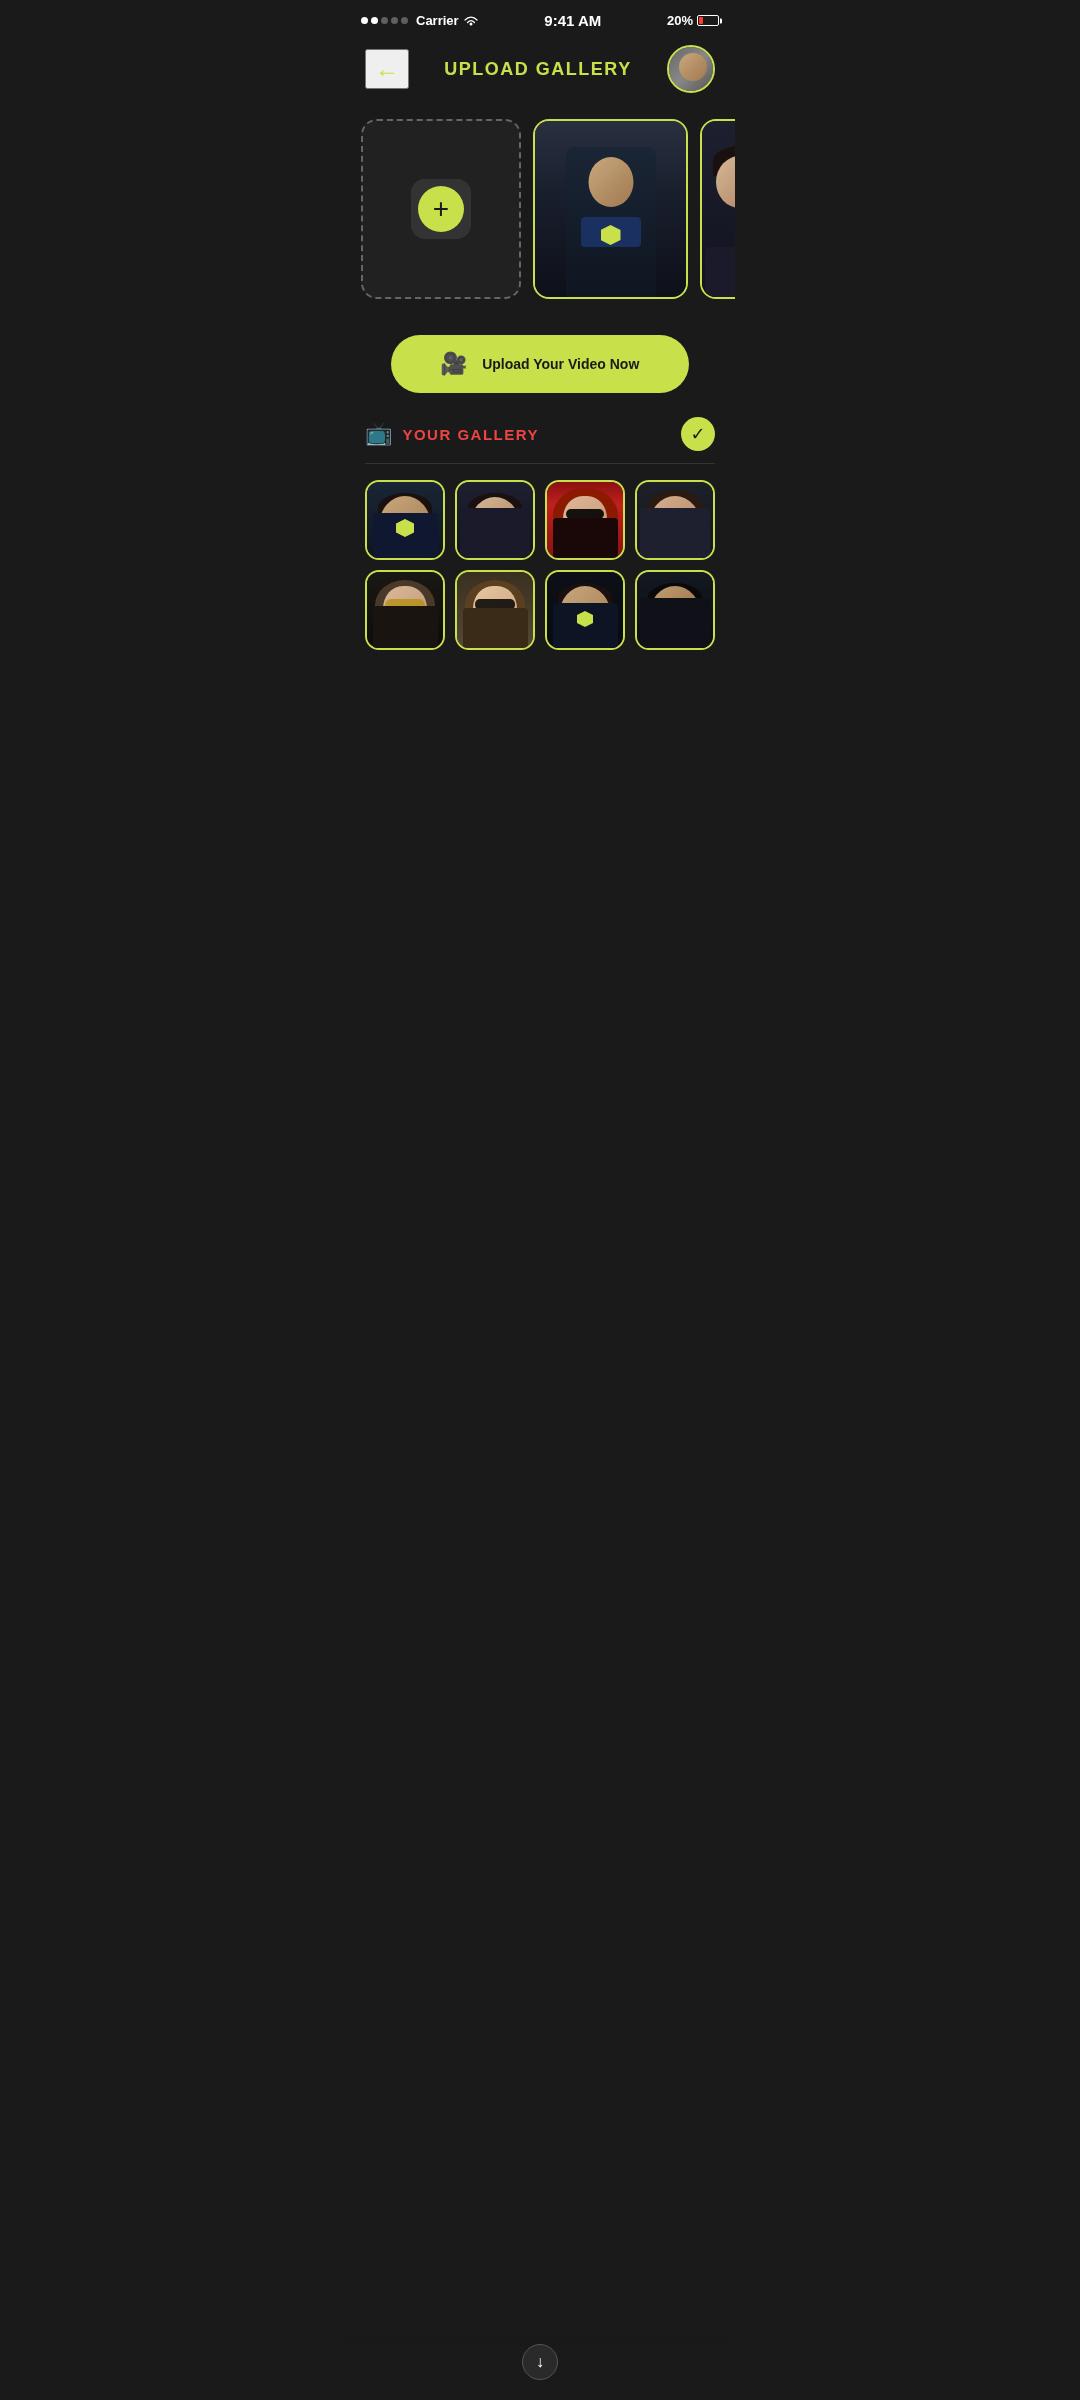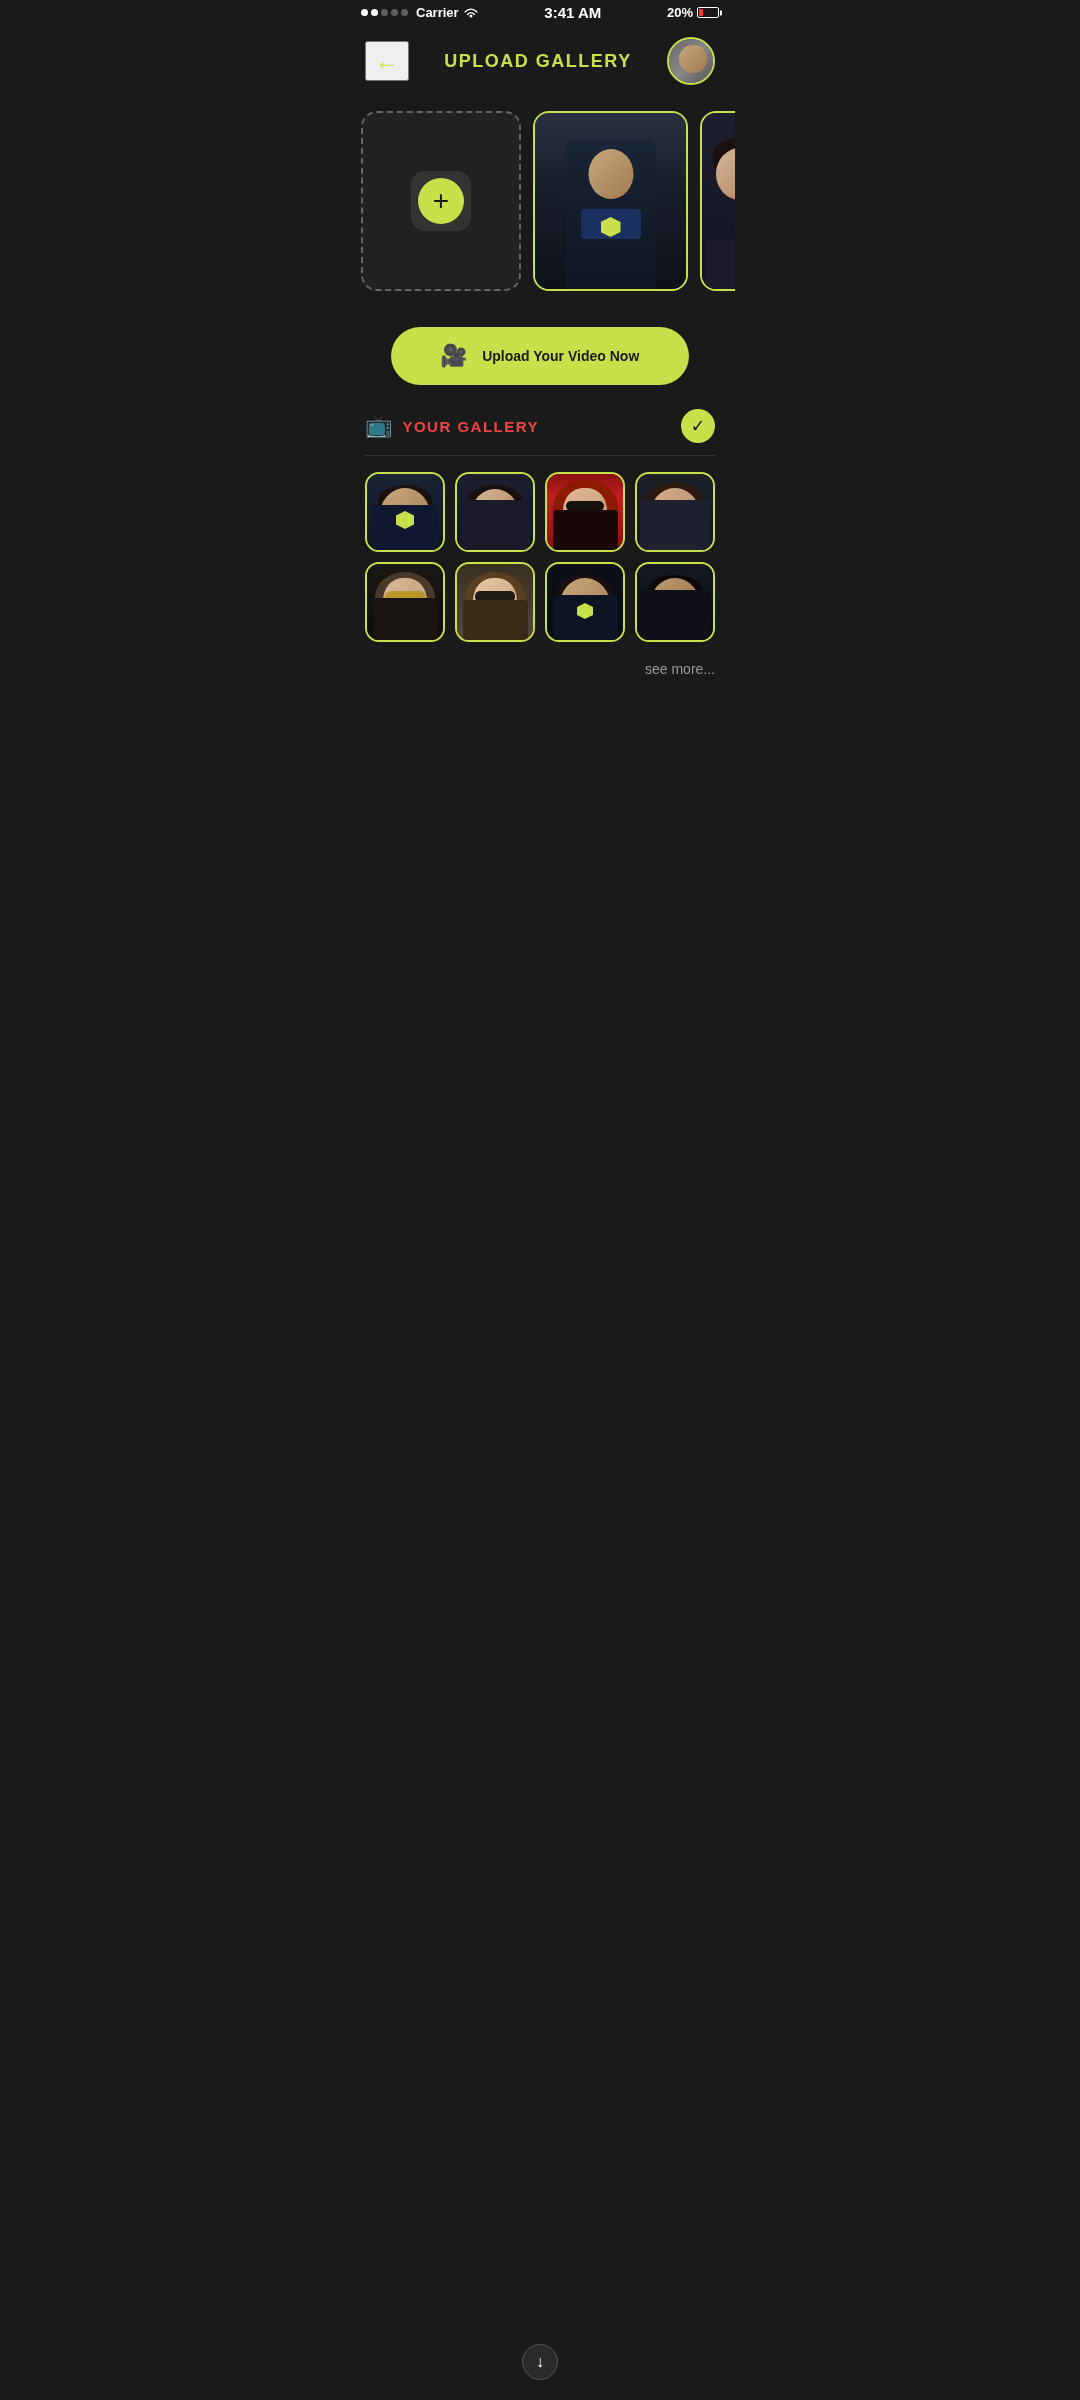--- a/index.html
+++ b/index.html
@@ -14,21 +14,21 @@
       margin: 0 auto;
       position: relative;
       overflow-x: hidden;
     }
 
     
     .status-bar {
       display: flex;
       justify-content: space-between;
       align-items: center;
-      padding: 4px 16px 4px;
+      padding: 12px 16px 4px;
       font-size: 13px;
       font-weight: 600;
     }
     .status-left { display: flex; align-items: center; gap: 4px; }
     .signal-dots { display: flex; gap: 3px; }
     .dot { width: 7px; height: 7px; border-radius: 50%; }
     .dot.filled { background: #fff; }
     .dot.empty { background: rgba(255,255,255,0.3); }
     .wifi-icon { margin-left: 4px; }
     .status-center { font-size: 15px; font-weight: 600; }
@@ -395,21 +395,21 @@
       <div class="dot empty"></div>
       <div class="dot empty"></div>
     </div>
     <span class="wifi-icon">Carrier</span>
     <svg width="16" height="12" viewBox="0 0 16 12">
       <path d="M8 10.5a1.5 1.5 0 1 1 0-3 1.5 1.5 0 0 1 0 3z" fill="white"></path>
       <path d="M4.5 7.5C5.7 6.3 6.8 5.7 8 5.7s2.3.6 3.5 1.8" stroke="white" fill="none" stroke-width="1.2" stroke-linecap="round"></path>
       <path d="M2 5C3.8 3.2 5.8 2.2 8 2.2s4.2 1 6 2.8" stroke="white" fill="none" stroke-width="1.2" stroke-linecap="round"></path>
     </svg>
   </div>
-  <div class="status-center">3:41 AM</div>
+  <div class="status-center">9:41 AM</div>
   <div class="status-right">
     <span class="battery-text">20%</span>
     <div class="battery-icon">
       <div class="battery-fill"></div>
     </div>
   </div>
 </div>
 
 <div class="header">
   <button class="back-btn">←</button>
@@ -531,22 +531,19 @@
 
     <div class="gallery-item">
       <div class="person-img p8">
         <div class="hair-dark" style="background:#0a0808;"></div>
         <div class="face-oval" style="background:linear-gradient(135deg,#c0a070,#906040);"></div>
         <div class="body-dark" style="background:#101018;"></div>
       </div>
     </div>
   </div>
 
-  <div class="see-more-row">
-    <button class="see-more-btn">see more...</button>
-  </div>
 </div>
 
 <div class="bottom-spacer"></div>
 
 <div class="bottom-bar">
   <button class="scroll-down-btn">↓</button>
 </div>
 
 </body></html>

